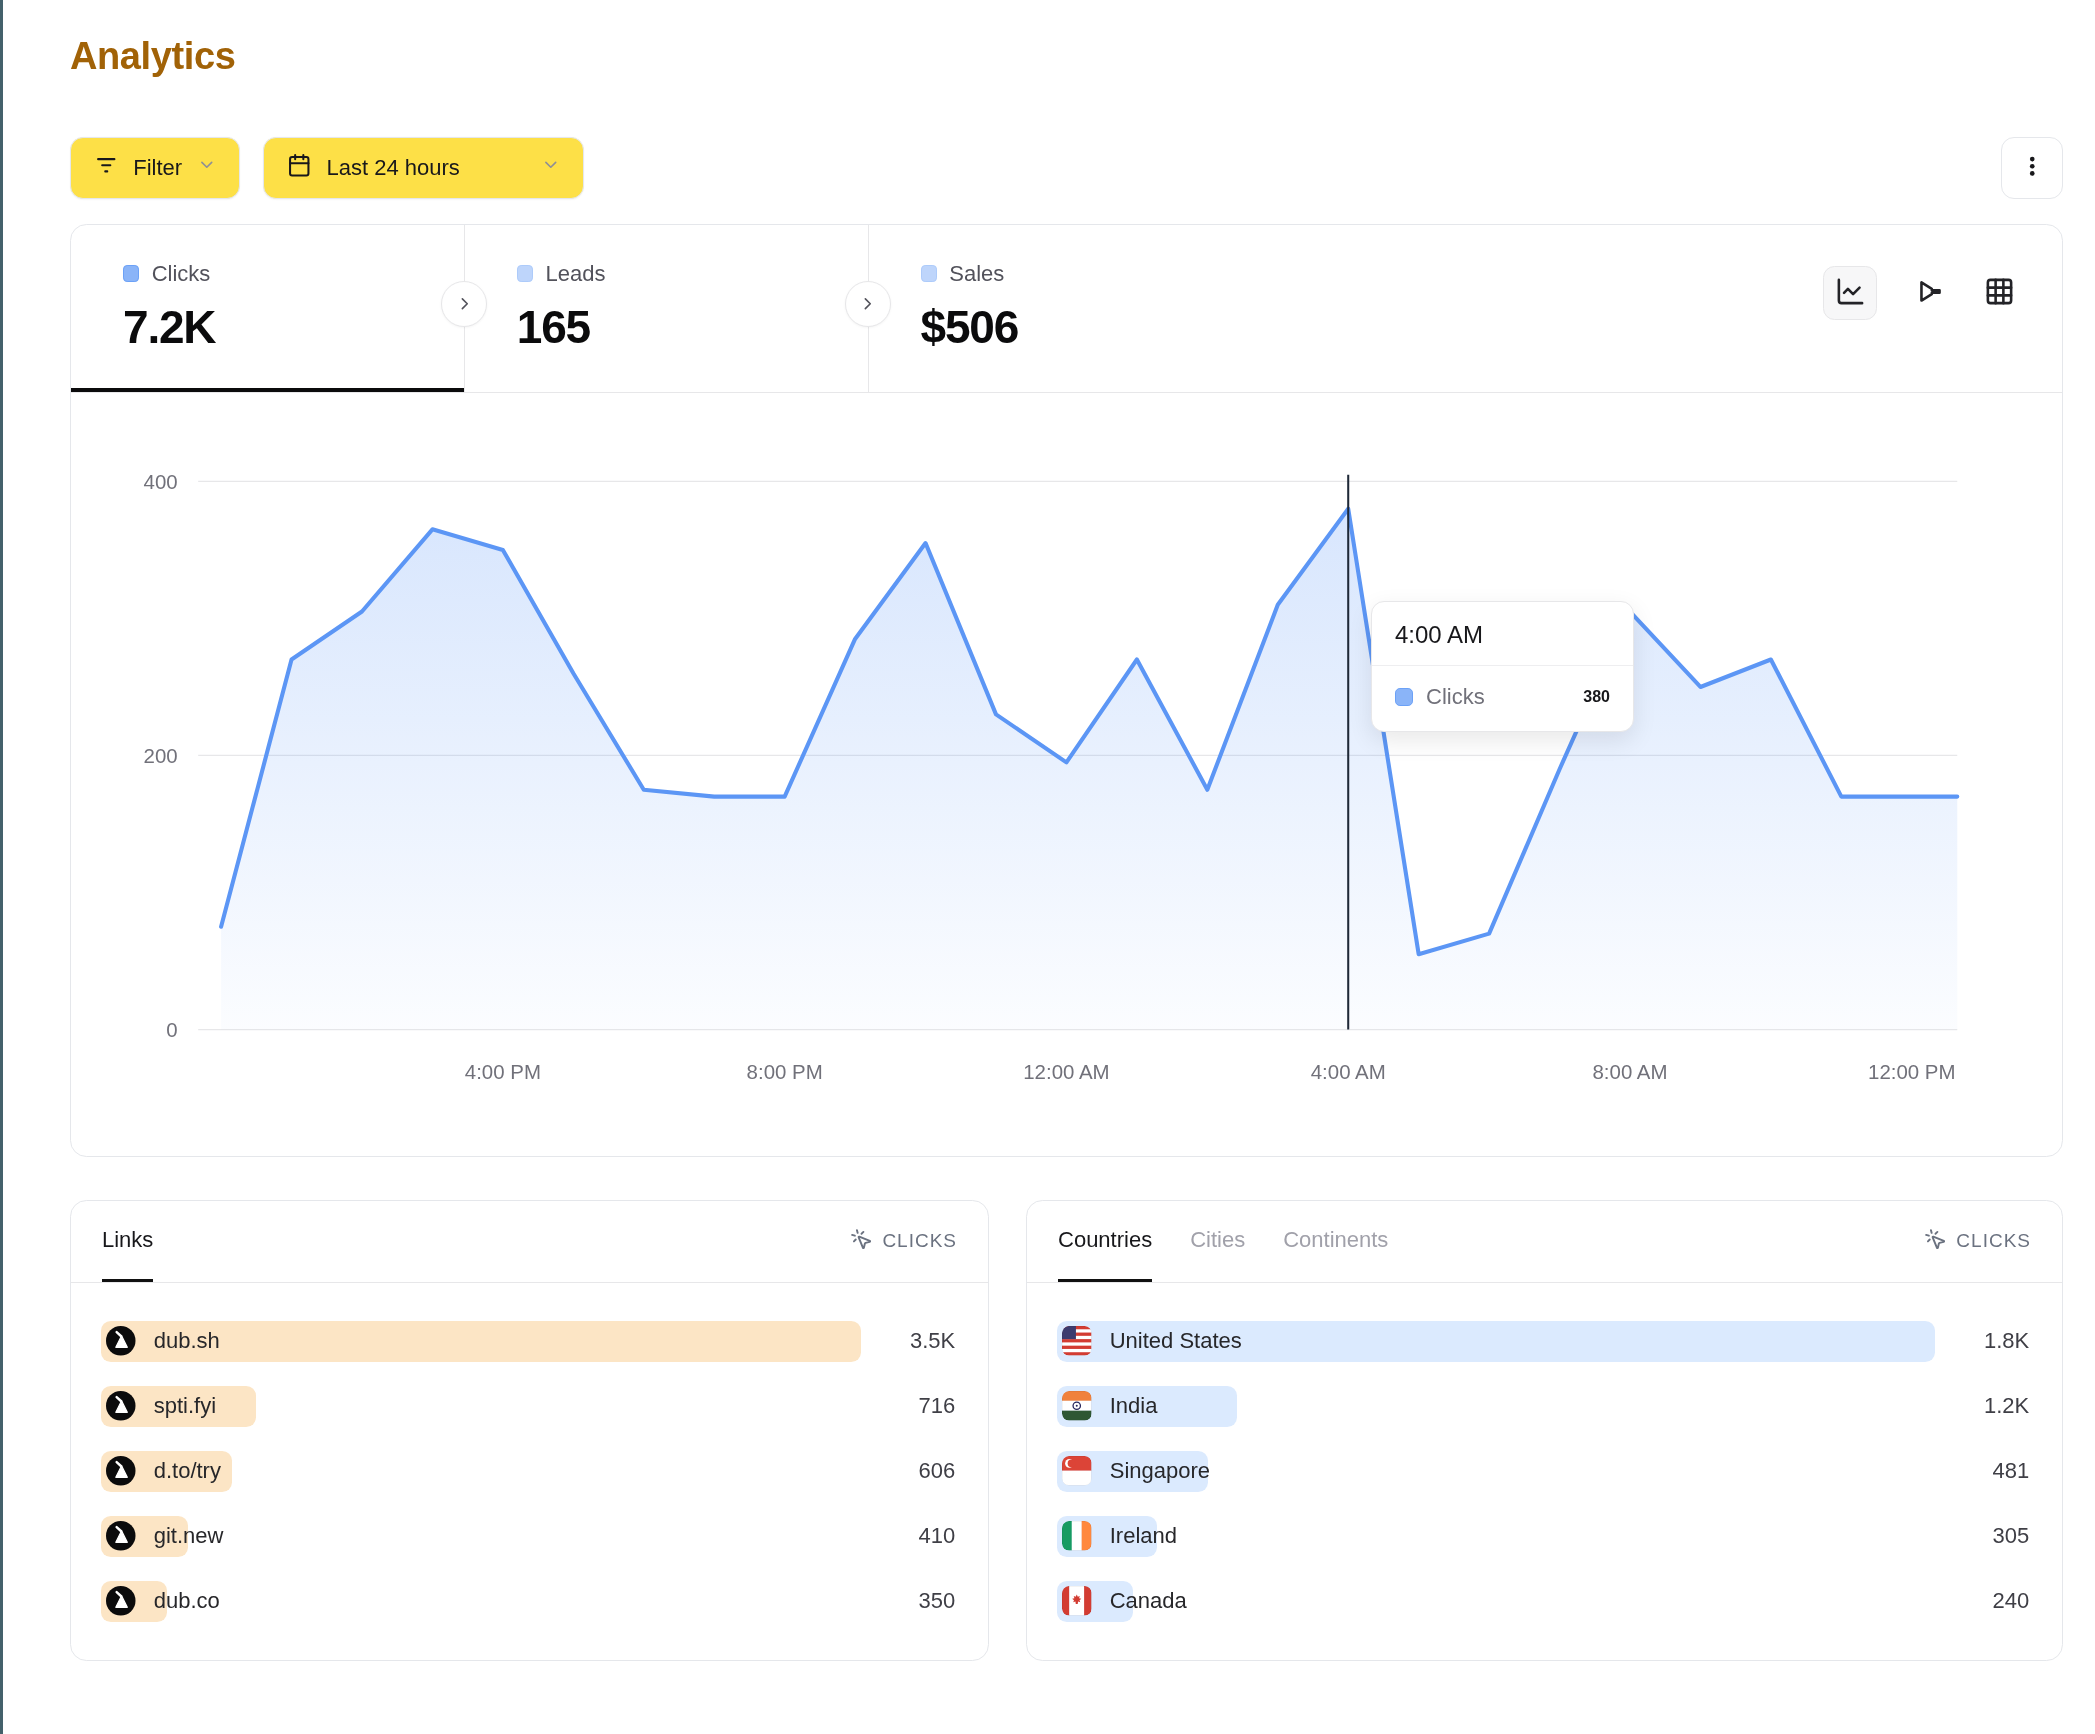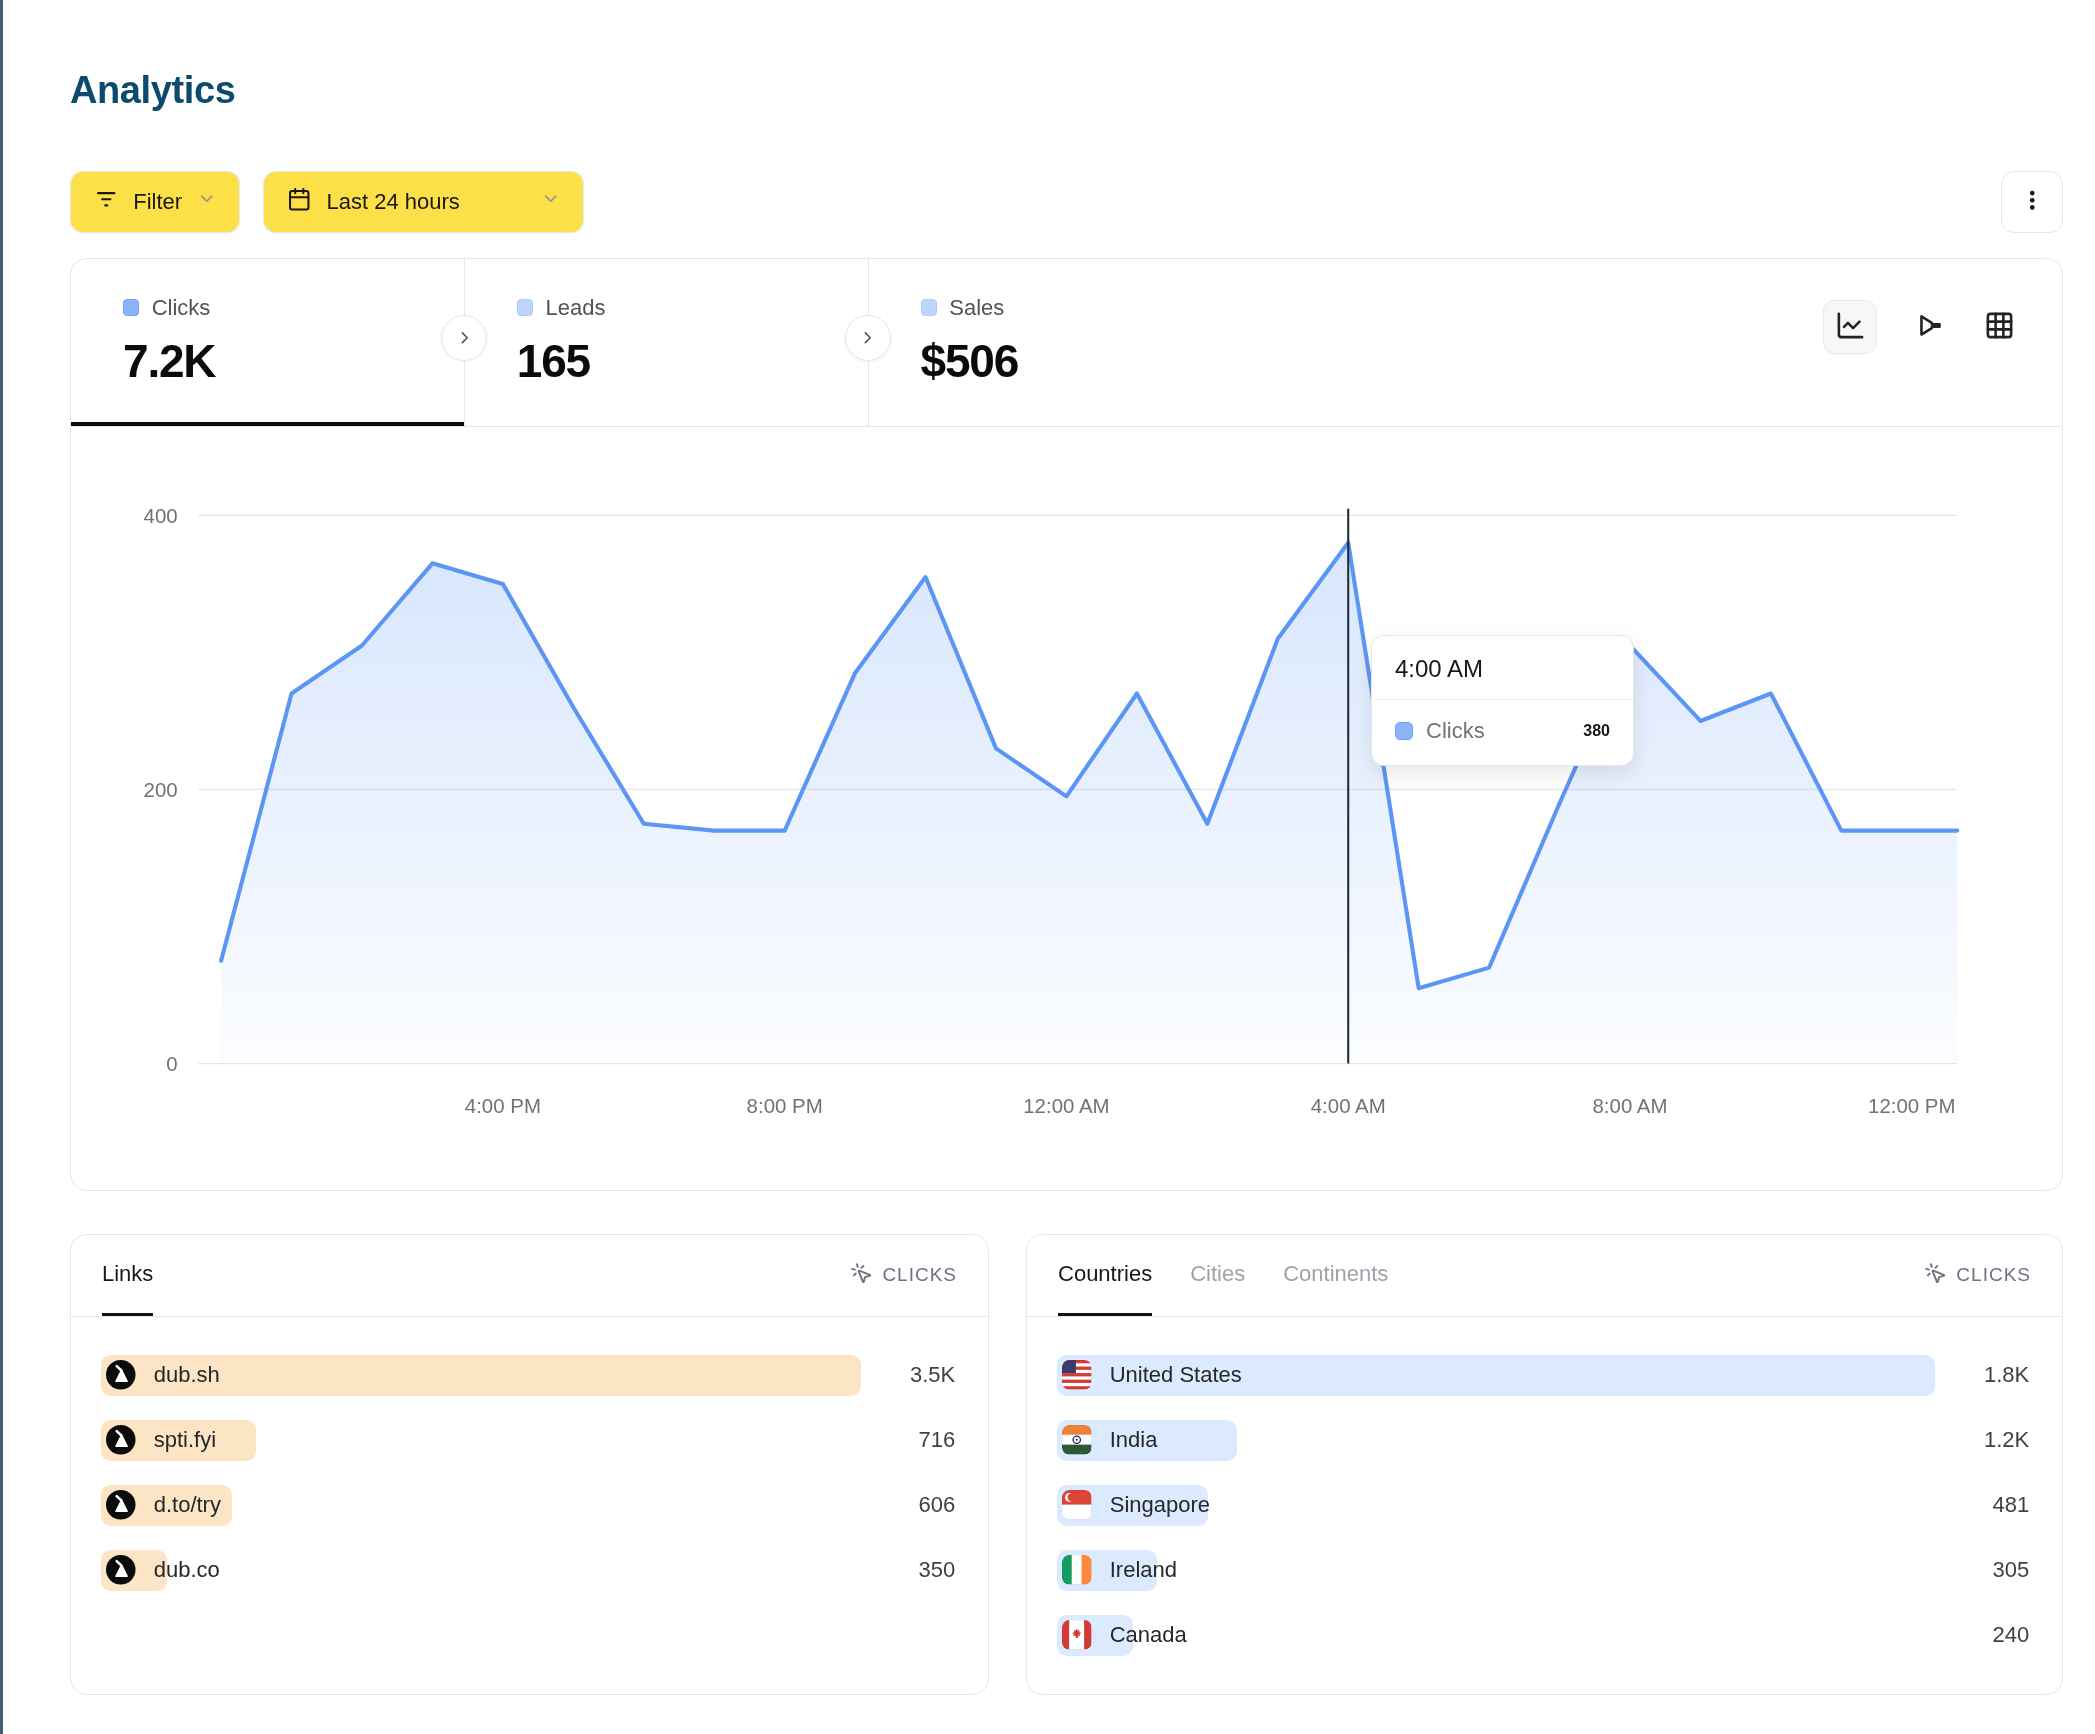--- a/index.html
+++ b/index.html
@@ -1,21 +1,21 @@
 <!DOCTYPE html>
 <html style="font-size:13px"><head>
 <meta charset="utf-8">
 <style>
   * { margin:0; padding:0; box-sizing:border-box; }
   html,body { width:2096px; height:1735px; background:#fff; overflow:hidden;
     font-family:"Liberation Sans", sans-serif; color:#0b0b0c; }
   .left-strip { position:absolute; left:0; top:0; width:3.3px; height:1735px; background:#44616b; }
   .page { position:absolute; left:70px; top:0; width:1993px; }
 
-  .page-title { margin-top:69px; font-size:38px; font-weight:700; letter-spacing:-0.4px; color:#0c4a6e; }
+  .page-title { margin-top:35px; font-size:38px; font-weight:700; letter-spacing:-0.4px; color:#a16207; }
 
   
   .toolbar { margin-top:59px; display:flex; align-items:center; position:relative; }
   .tb-btn { height:62px; background:#fde047; border:0.8px solid #e5e7eb; border-radius:13px;
     display:flex; align-items:center; gap:14.7px; padding:0 23px; font-size:22px; color:#18181b;
     box-shadow:0 0.8px 1.6px rgba(0,0,0,.04); cursor:pointer; }
   .tb-btn + .tb-btn { margin-left:23px; }
   .tb-btn .chev { color:#8f8f96; }
   .daterange { min-width:321px; justify-content:flex-start; }
   .daterange .chev { margin-left:auto; }
@@ -294,20 +294,36 @@
     <path d="M19 12 L26 26 L12 26 Z" fill="#fff" stroke="#fff" stroke-width="1.5" stroke-linejoin="round"></path>
     <line x1="18.5" y1="12.5" x2="13" y2="7.5" stroke="#fff" stroke-width="3" stroke-linecap="round"></line>
   </svg>
               </span>
         <span class="row-label">d.to/try</span>
       </div>
       <span class="row-value">606</span>
     </div>
     <div class="row">
       <div class="row-bar-area">
+        <div class="row-bar" style="width:11.5%;background:#fce5c5"></div>
+      </div>
+      <div class="row-content">
+        <span class="row-icon">
+                <svg width="29.5" height="29.5" viewBox="0 0 36 36">
+    <circle cx="18" cy="18" r="18" fill="#0b0b0c"></circle>
+    <path d="M19 12 L26 26 L12 26 Z" fill="#fff" stroke="#fff" stroke-width="1.5" stroke-linejoin="round"></path>
+    <line x1="18.5" y1="12.5" x2="13" y2="7.5" stroke="#fff" stroke-width="3" stroke-linecap="round"></line>
+  </svg>
+              </span>
+        <span class="row-label">git.new</span>
+      </div>
+      <span class="row-value">410</span>
+    </div>
+    <div class="row">
+      <div class="row-bar-area">
         <div class="row-bar" style="width:8.7%;background:#fce5c5"></div>
       </div>
       <div class="row-content">
         <span class="row-icon">
                 <svg width="29.5" height="29.5" viewBox="0 0 36 36">
     <circle cx="18" cy="18" r="18" fill="#0b0b0c"></circle>
     <path d="M19 12 L26 26 L12 26 Z" fill="#fff" stroke="#fff" stroke-width="1.5" stroke-linejoin="round"></path>
     <line x1="18.5" y1="12.5" x2="13" y2="7.5" stroke="#fff" stroke-width="3" stroke-linecap="round"></line>
   </svg>
               </span>

